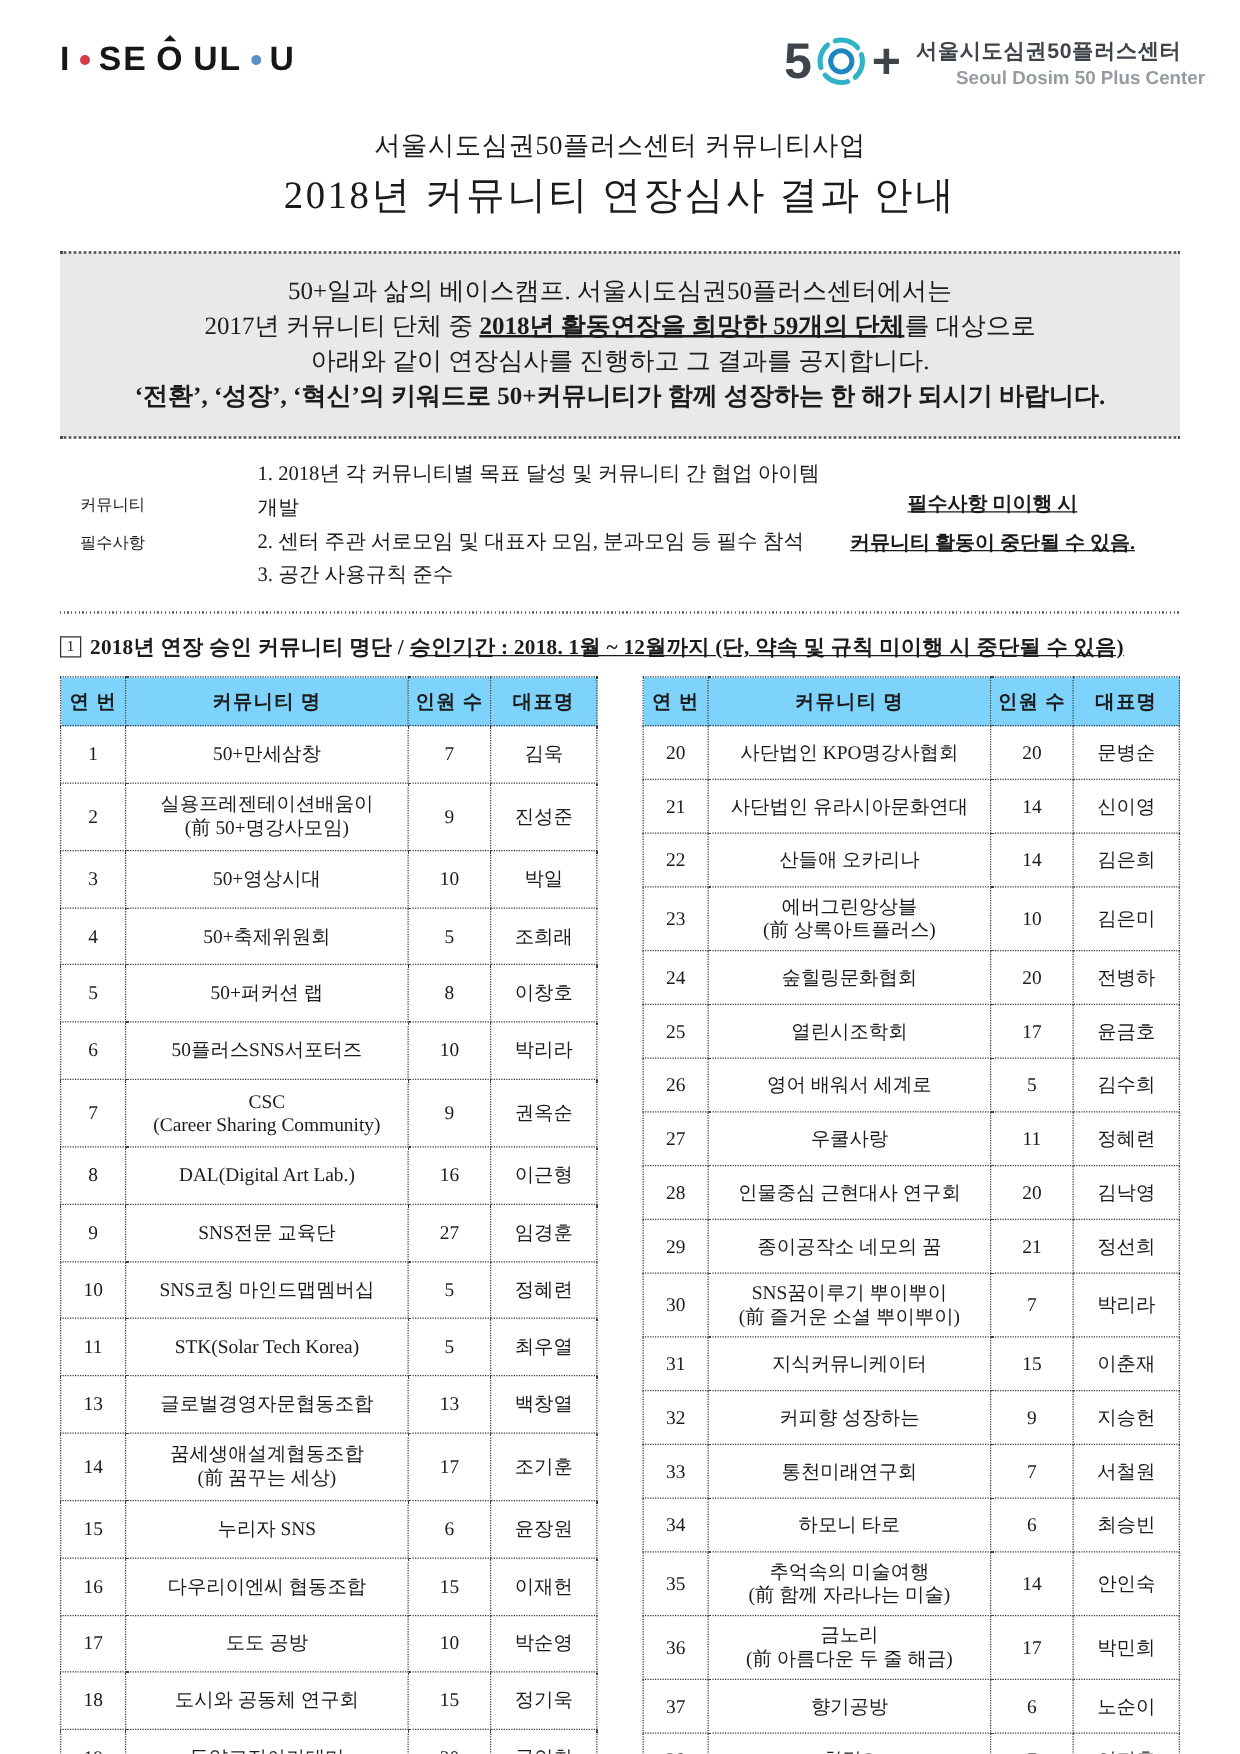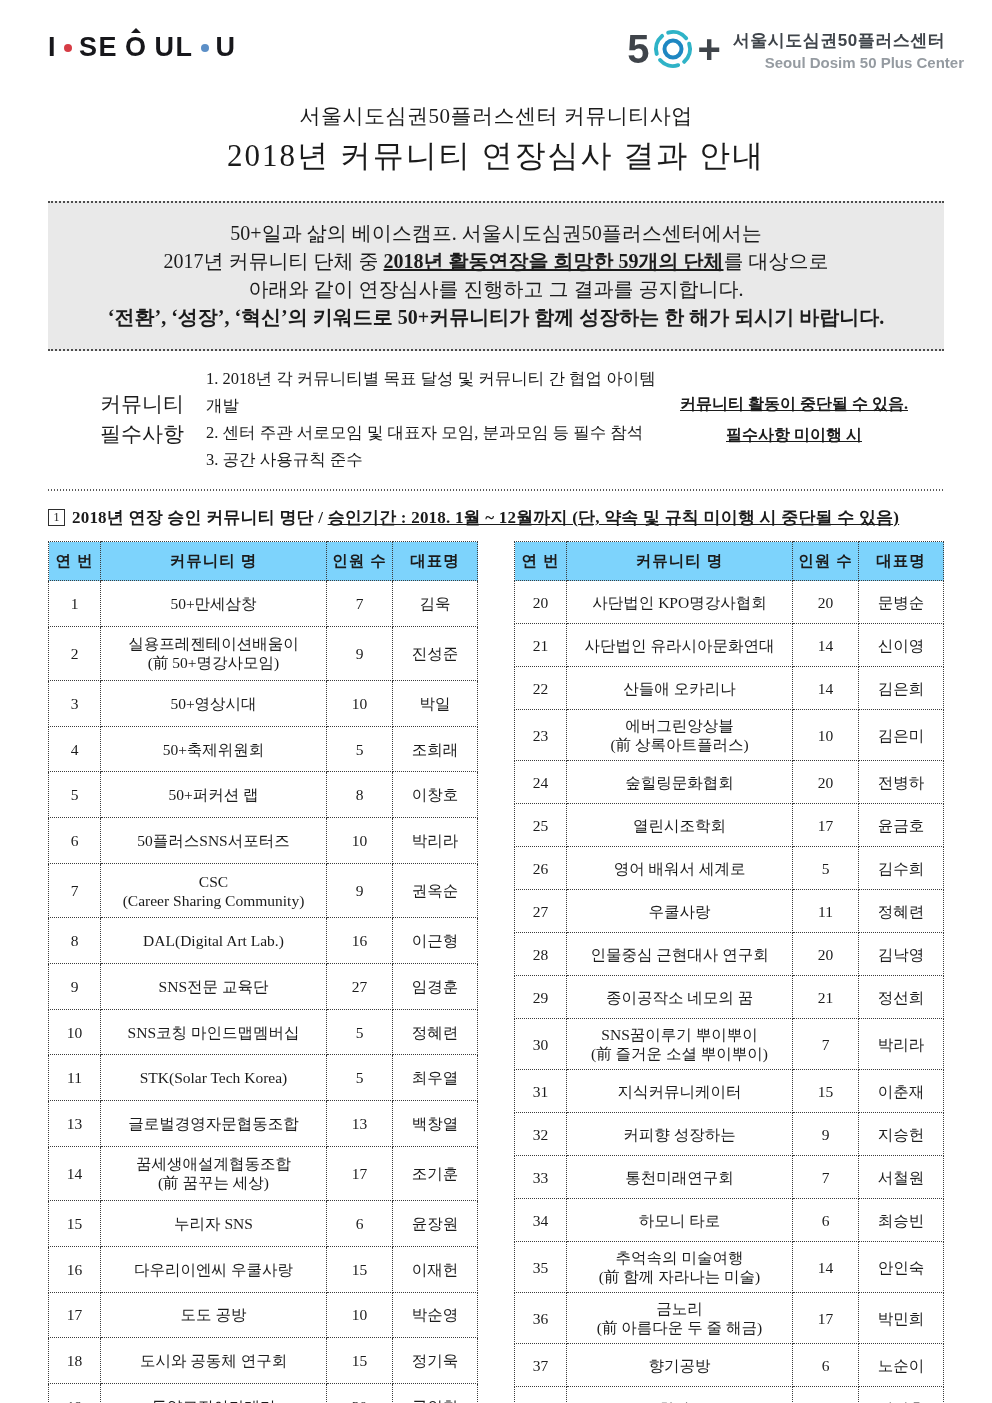--- a/index.html
+++ b/index.html
@@ -48,21 +48,21 @@
     border-bottom:2px dotted #4c4c4c;
     text-align:center;
     padding:16px 0 18px 0;
     font-size:20px; line-height:28px;
   }
   .intro-em { font-weight:bold; text-decoration:underline; }
   .intro-strong { font-weight:bold; }
 
   
   .req { display:flex; align-items:center; margin:0 48px; padding:14px 0 16px 0; }
-  .req-label { width:120px; margin-left:16px; text-align:right; font-size:21px; line-height:30px; }
+  .req-label { width:120px; margin-left:16px; text-align:left; font-size:13px; line-height:30px; }
   .req-items { flex:1; font-size:16.5px; line-height:27px; padding-left:22px; }
   .req-note { width:240px; text-align:center; font-size:16px; font-weight:bold; line-height:31px; margin-right:30px; }
   .u { text-decoration:underline; }
   .dotted-rule { height:2px; margin:0 48px;
     background-image:repeating-linear-gradient(90deg,#5a5a5a 0 1px,transparent 1px 3px); }
 
   
   .section-title { margin:15px 48px 0 48px; font-size:17px; font-weight:bold; letter-spacing:0.2px; }
   .numbox {
     display:inline-block; width:17px; height:17px; line-height:15px;
@@ -129,22 +129,22 @@
     <div class="req-label">
       <div>커뮤니티</div>
       <div>필수사항</div>
     </div>
     <div class="req-items">
       <div>1. 2018년 각 커뮤니티별 목표 달성 및 커뮤니티 간 협업 아이템 개발</div>
       <div>2. 센터 주관 서로모임 및 대표자 모임, 분과모임 등 필수 참석</div>
       <div>3. 공간 사용규칙 준수</div>
     </div>
     <div class="req-note">
+      <div class="u">필수사항 미이행 시</div>
       <div class="u">커뮤니티 활동이 중단될 수 있음.</div>
-      <div class="u">필수사항 미이행 시</div>
     </div>
   </div>
   <div class="dotted-rule"></div>
 
   <div class="section-title">
     <span class="numbox">1</span><span>2018년 연장 승인 커뮤니티 명단 / </span><span class="u">승인기간 : 2018. 1월 ~ 12월까지 (단, 약속 및 규칙 미이행 시 중단될 수 있음)</span>
   </div>
 
   <div class="tables">
     <table>
@@ -274,21 +274,21 @@
             <td>15</td>
             <td>
               <span class="sub-line">누리자 SNS</span>
             </td>
             <td>6</td>
             <td>윤장원</td>
           </tr>
           <tr>
             <td>16</td>
             <td>
-              <span class="sub-line">다우리이엔씨 우쿨사랑</span>
+              <span class="sub-line">다우리이엔씨 협동조합</span>
             </td>
             <td>15</td>
             <td>이재헌</td>
           </tr>
           <tr>
             <td>17</td>
             <td>
               <span class="sub-line">도도 공방</span>
             </td>
             <td>10</td>

